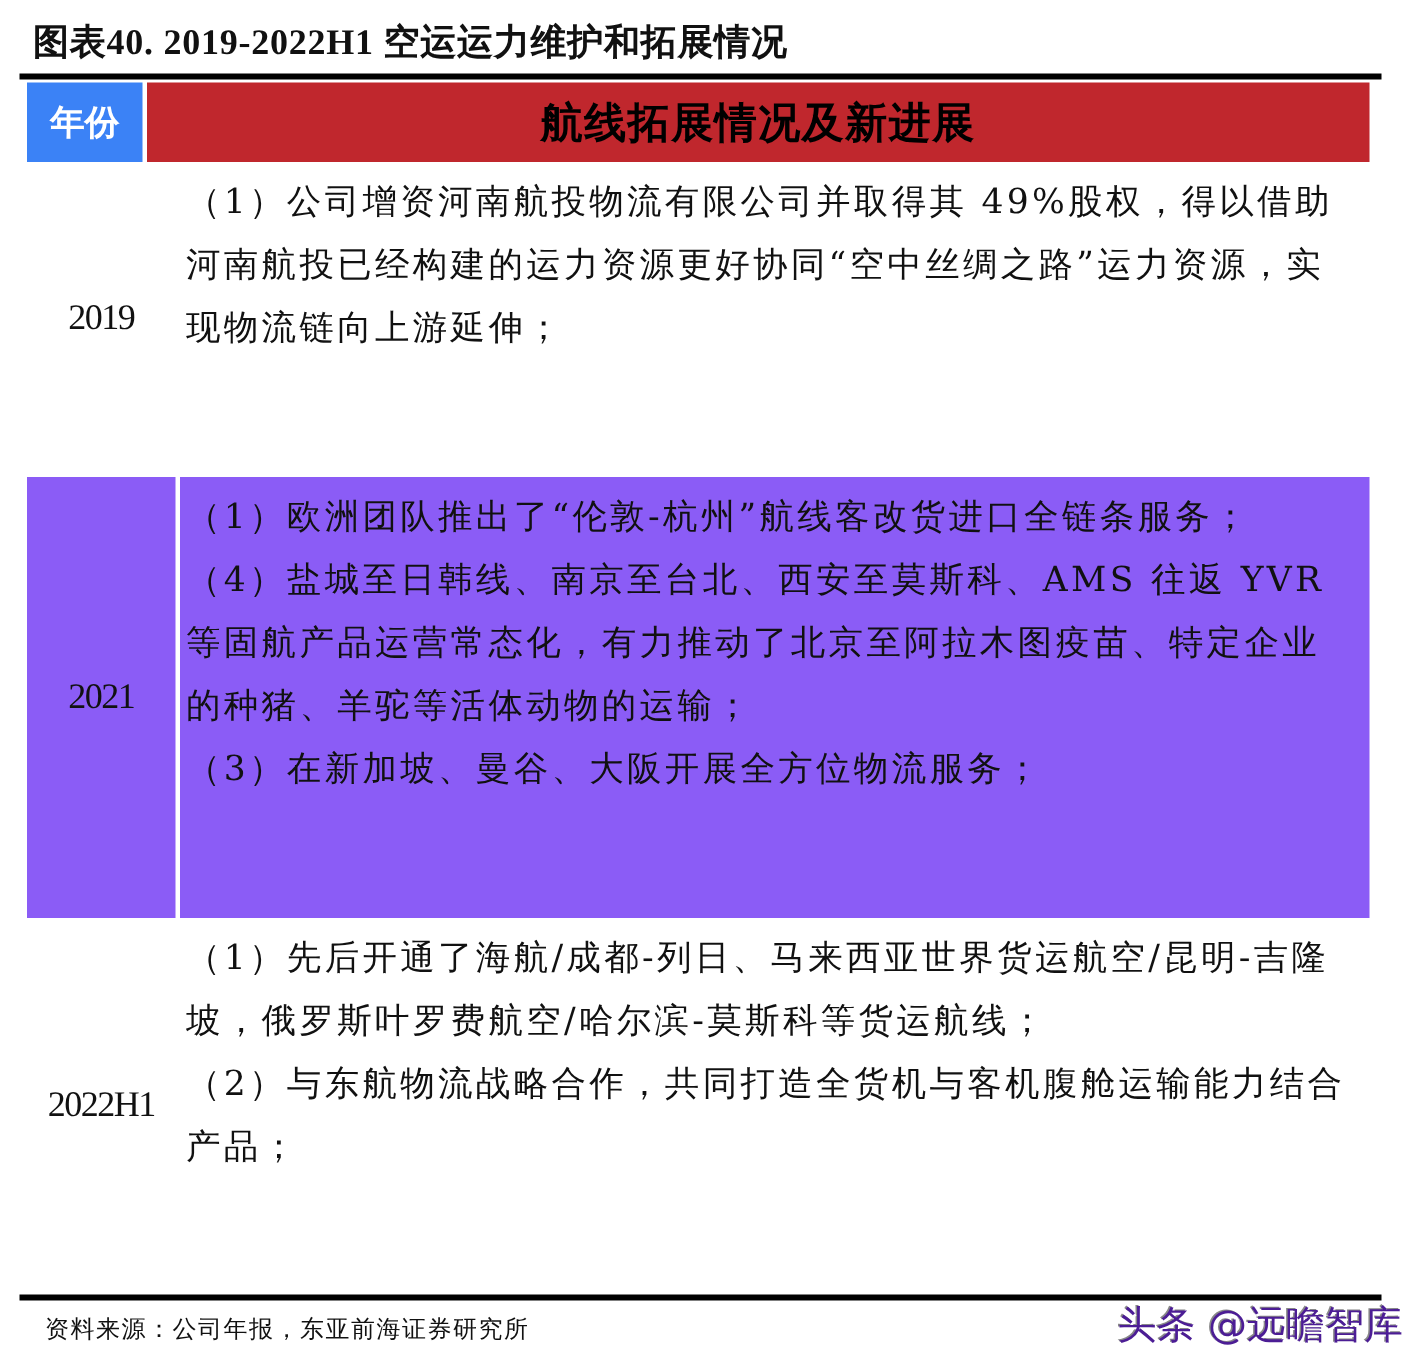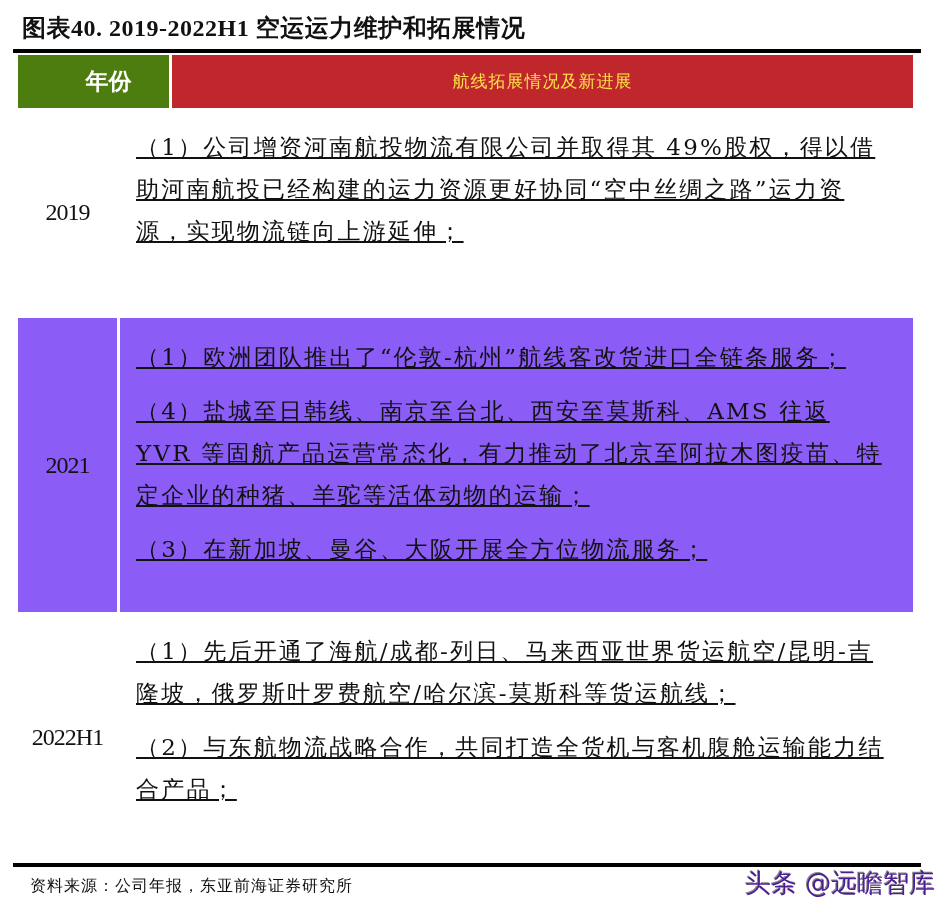--- a/index.html
+++ b/index.html
@@ -4,30 +4,30 @@
 <style>
   html, body { margin: 0; padding: 0; background: #ffffff; }
   body { width: 937px; height: 912px; position: relative; overflow: hidden;
          font-family: "DejaVu Serif", "Liberation Serif", serif; color: #111; }
   .title { position: absolute; left: 22px; top: 12px; font-size: 24px; font-weight: bold;
            letter-spacing: 0.5px; font-family: "Liberation Serif", "DejaVu Serif", serif; white-space: nowrap; }
   .rule-top { position: absolute; left: 13px; top: 49px; width: 908px; height: 4px; background: #000; }
   .rule-bottom { position: absolute; left: 13px; top: 863px; width: 908px; height: 4px; background: #000; }
   .table { position: absolute; left: 18px; top: 55px; width: 895px; }
   .hdr { display: flex; height: 53px; }
-  .hdr .c1 { width: 121px; background: #4d7c0f; color: #fff; font-weight: bold; font-size: 23px;
-             display: flex; align-items: center; justify-content: center; padding-left: 30px; }
-  .hdr .c2 { flex: 1; margin-left: 3px; background: #c0272d; color: #fde047; font-weight: normal; font-size: 17px;
+  .hdr .c1 { width: 77px; background: #3b82f6; color: #fff; font-weight: bold; font-size: 23px;
+             display: flex; align-items: center; justify-content: center; }
+  .hdr .c2 { flex: 1; margin-left: 3px; background: #c0272d; color: #000000; font-weight: bold; font-size: 28px;
              display: flex; align-items: center; justify-content: center; letter-spacing: 1px; }
   .row { display: flex; }
   .row .yr { width: 99px; display: flex; align-items: center; justify-content: center;
              font-size: 24px; font-family: "Liberation Serif", serif; letter-spacing: -1px; }
   .row .body { flex: 1; margin-left: 3px; padding: 6px 8px 6px 4px; font-size: 23px; line-height: 42px; letter-spacing: 2.2px; }
   .row.gray .yr, .row.gray .body { background: #8b5cf6; }
-  .row .body p { margin: 12px; text-decoration: underline; }
+  .row .body p { margin: 0; }
   .row .body p.item { text-indent: 0; }
   .r2019 { height: 209px; }
   .r2021 { height: 294px; margin-top: 1px; }
   .r2022 { height: 250px; }
   .source { position: absolute; left: 30px; top: 876px; font-size: 16px; letter-spacing: 1px; }
   .wm { position: absolute; left: 745px; top: 866px; font-size: 26px; color: #4c1d95;
         font-family: "DejaVu Sans", sans-serif; text-shadow: 1px 1px 0 #fff, -1px -1px 0 #888; white-space: nowrap; }
 </style>
 </head>
 <body>

